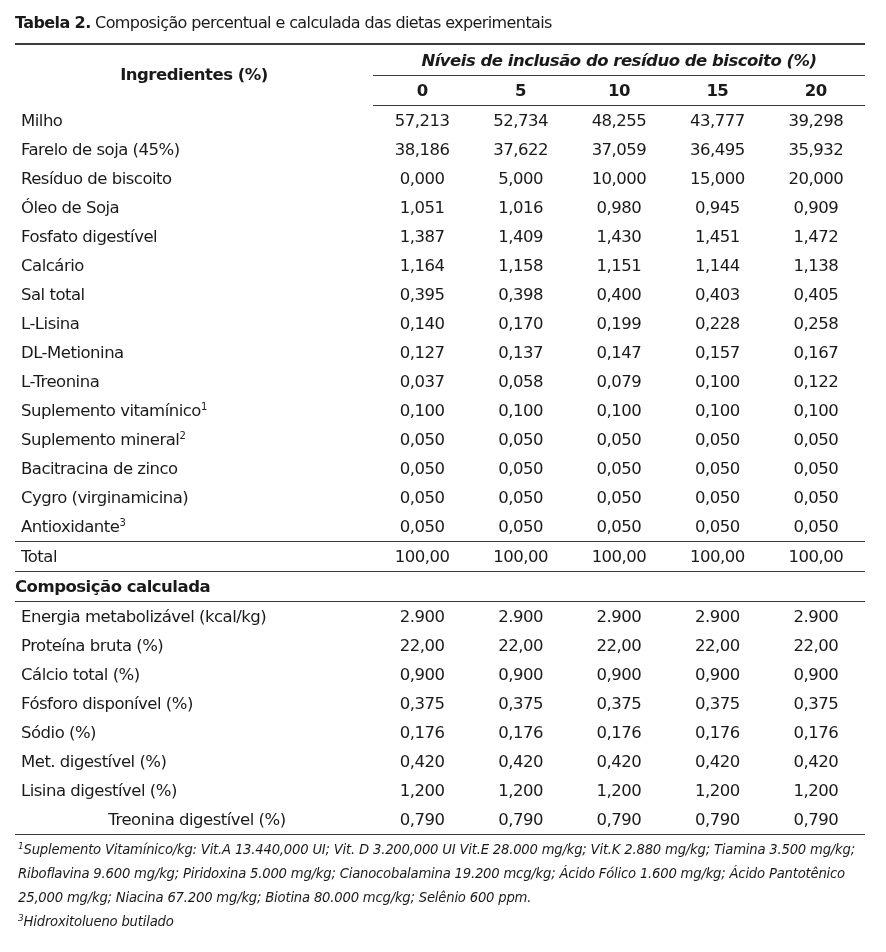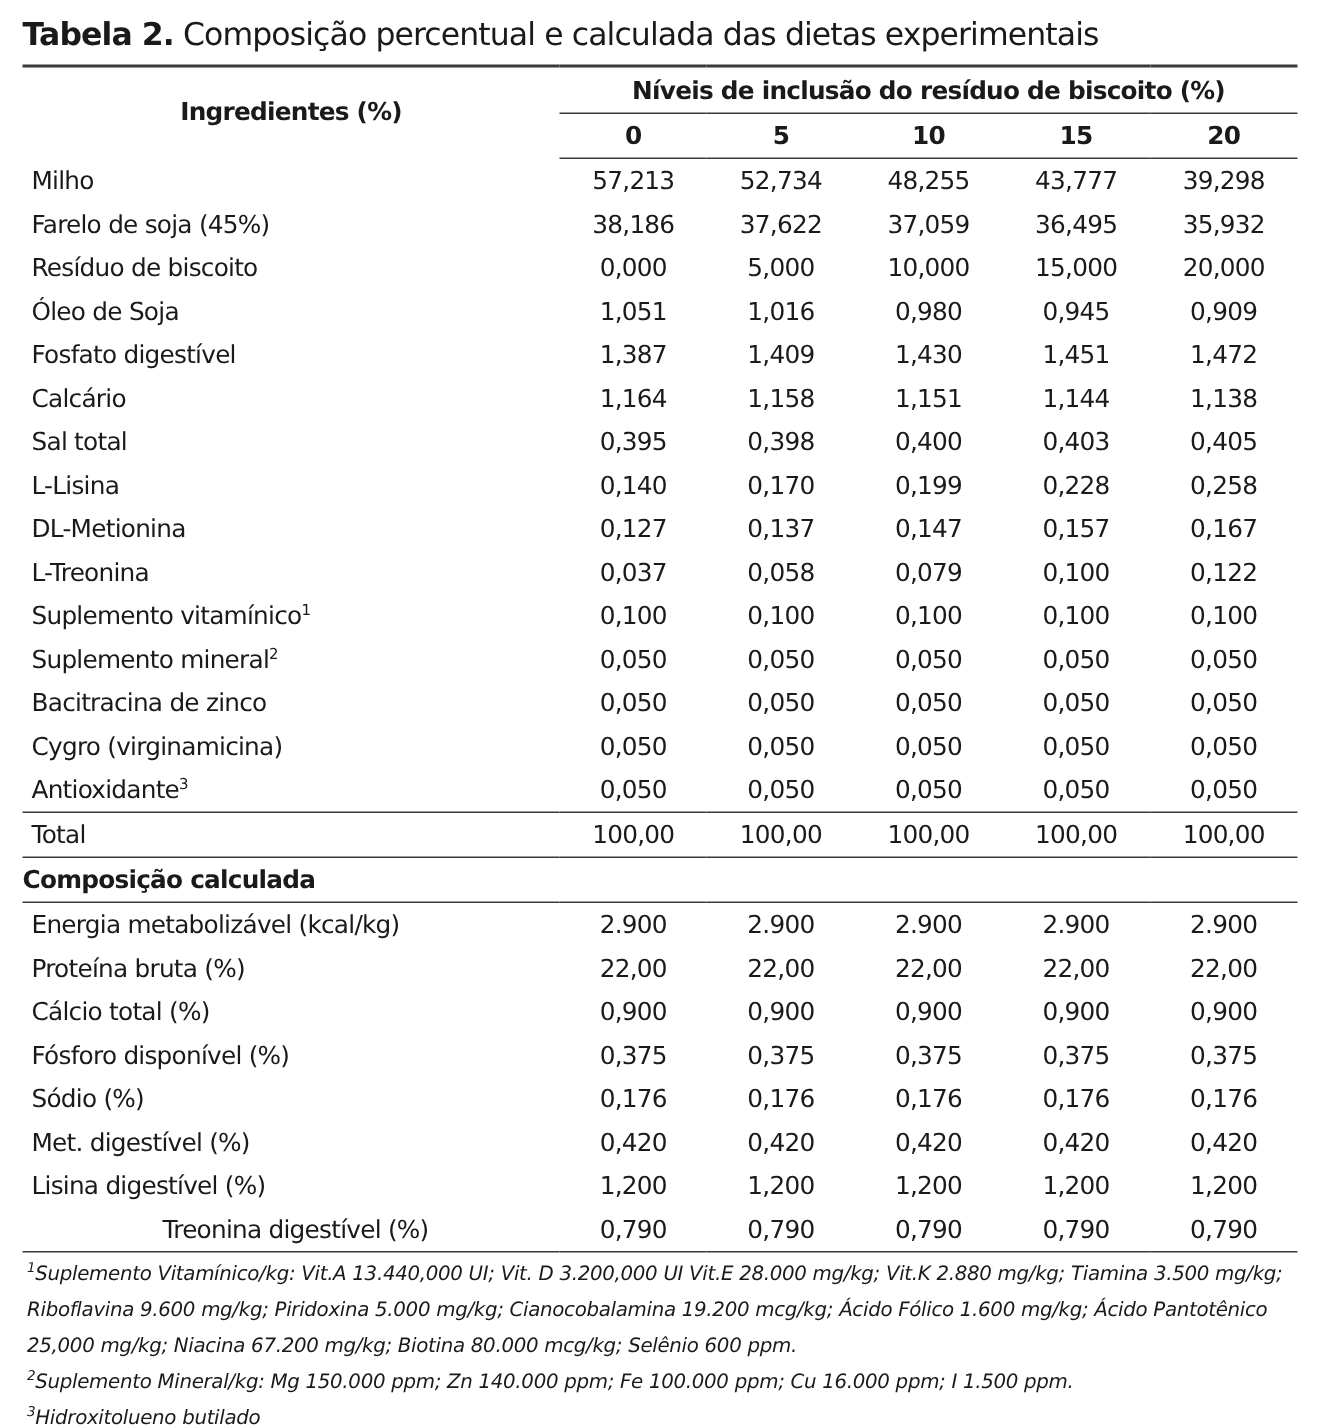--- a/index.html
+++ b/index.html
@@ -15,21 +15,21 @@
       color: #1a1a1a;
       position: relative;
     }
     .wrap {
       position: absolute;
       left: 15px;
       top: 8px;
       width: 850px;
     }
     .caption {
-      font-size: 21px;
+      font-size: 16px;
       line-height: 30px;
       height: 30px;
       letter-spacing: -0.6px;
       white-space: nowrap;
       color: #1a1a1a;
       margin-bottom: 5px;
     }
     .caption .lbl {
       font-weight: bold;
     }
@@ -54,20 +54,21 @@
       height: 30px;
     }
     tr.h2 th {
       height: 29px;
     }
     .top-rule {
       border-top: 2px solid #3a3a3a;
     }
     th.group {
       border-bottom: 1.5px solid #3a3a3a;
+      font-style: italic;
     }
     th.ingr-head {
       vertical-align: middle;
       padding-bottom: 2px;
     }
     tr.h2 th {
       border-bottom: 1.5px solid #3a3a3a;
     }
     tbody td {
       height: 29px;
@@ -340,16 +341,15 @@
           <td class="val">0,790</td>
           <td class="val">0,790</td>
           <td class="val">0,790</td>
           <td class="val">0,790</td>
         </tr>
       </tbody>
   </table>
 
   <div class="notes" id="notes">
       <p><sup>1</sup><span>Suplemento Vitamínico/kg: Vit.A 13.440,000 UI; Vit. D 3.200,000 UI Vit.E 28.000 mg/kg; Vit.K 2.880 mg/kg; Tiamina 3.500 mg/kg; Riboflavina 9.600 mg/kg; Piridoxina 5.000 mg/kg; Cianocobalamina 19.200 mcg/kg; Ácido Fólico 1.600 mg/kg; Ácido Pantotênico 25,000 mg/kg; Niacina 67.200 mg/kg; Biotina 80.000 mcg/kg; Selênio 600 ppm.</span></p>
-      <p><sup>2</sup><span>Suplemento Mineral/kg: Mg 150.000 ppm; Zn 140.000 ppm; Fe 100.000 ppm; Cu 16.000 ppm; I 1.500 ppm.</span></p>
       <p><sup>3</sup><span>Hidroxitolueno butilado</span></p>
     </div>
 </div>
 
 </body></html>

